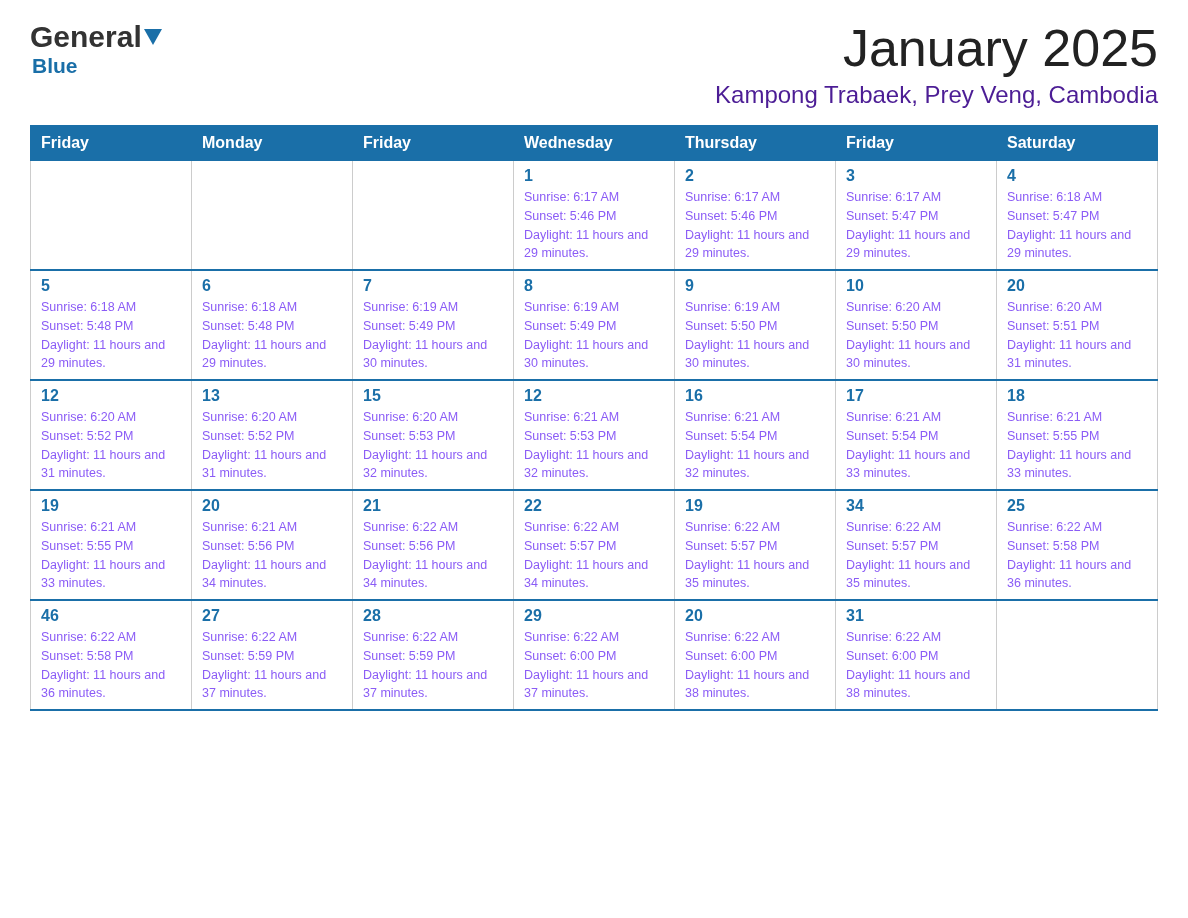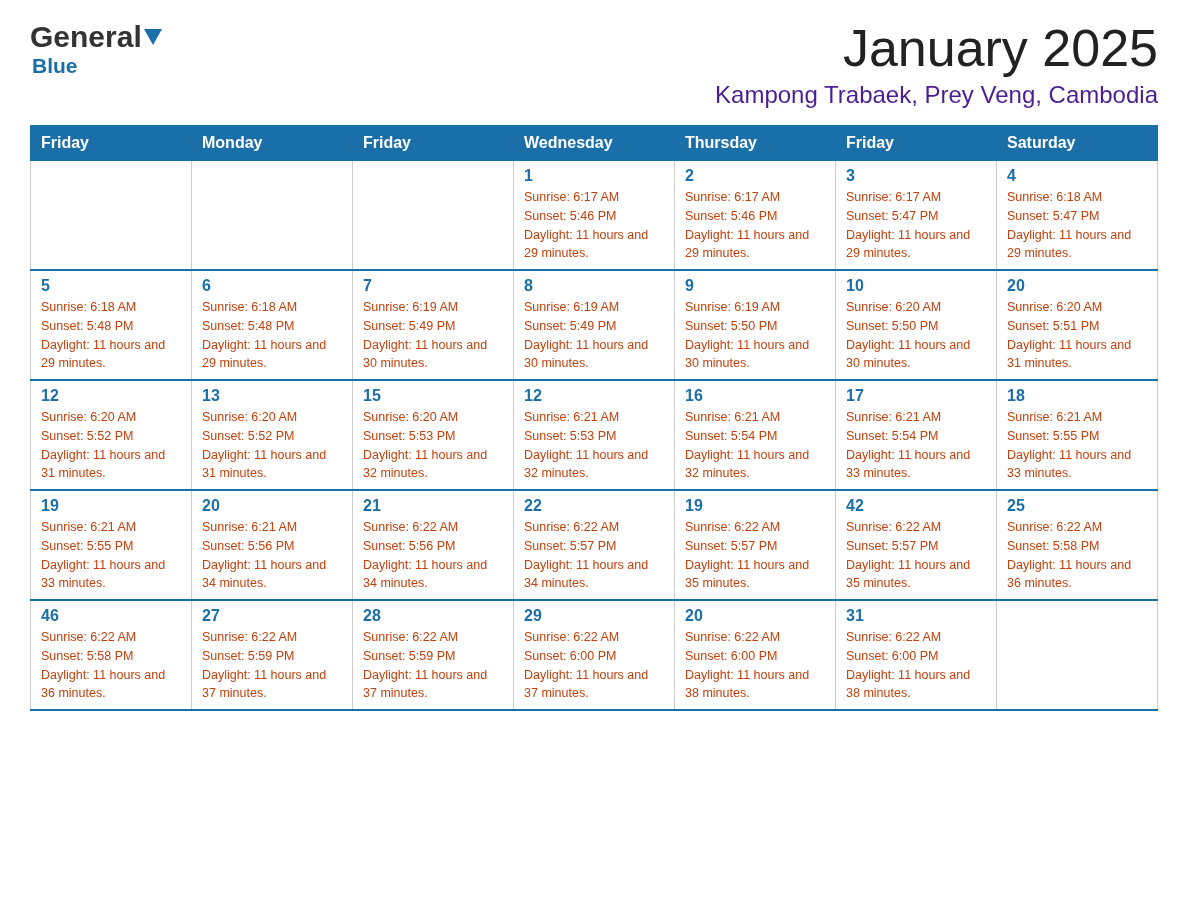--- a/index.html
+++ b/index.html
@@ -61,21 +61,21 @@
       font-weight: bold;
       color: #1a6fa8;
       display: block;
       margin-bottom: 3px;
     }
     .day-empty {
       background: #fff;
     }
     .day-info {
       font-size: 12.5px;
-      color: #c2410c;
+      color: #8b5cf6;
       line-height: 1.5;
     }
     .logo-wrapper {
       display: flex;
       flex-direction: row;
       align-items: center;
     }
     .logo-general {
       font-size: 30px;
       font-weight: bold;
@@ -222,21 +222,21 @@
         </td>
         <td>
           <span class="day-number">22</span>
           <div class="day-info">Sunrise: 6:22 AM<br>Sunset: 5:57 PM<br>Daylight: 11 hours and 34 minutes.</div>
         </td>
         <td>
           <span class="day-number">19</span>
           <div class="day-info">Sunrise: 6:22 AM<br>Sunset: 5:57 PM<br>Daylight: 11 hours and 35 minutes.</div>
         </td>
         <td>
-          <span class="day-number">42</span>
+          <span class="day-number">34</span>
           <div class="day-info">Sunrise: 6:22 AM<br>Sunset: 5:57 PM<br>Daylight: 11 hours and 35 minutes.</div>
         </td>
         <td>
           <span class="day-number">25</span>
           <div class="day-info">Sunrise: 6:22 AM<br>Sunset: 5:58 PM<br>Daylight: 11 hours and 36 minutes.</div>
         </td>
       </tr>
       <tr>
         <td>
           <span class="day-number">46</span>

